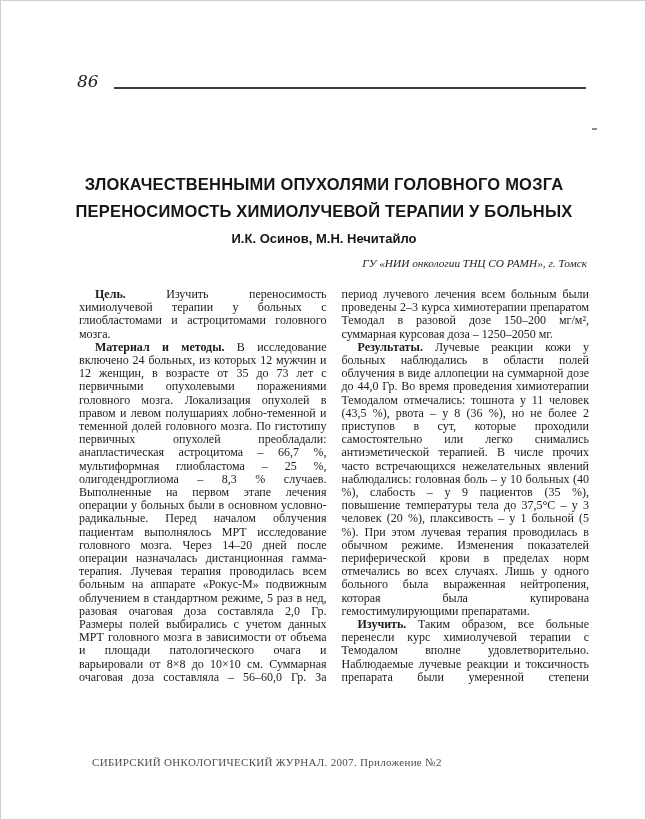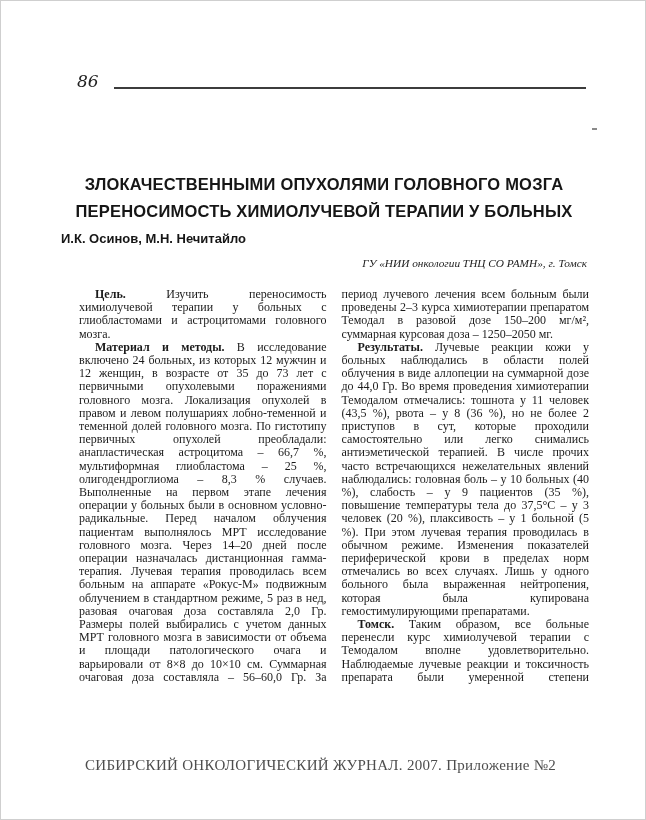--- a/index.html
+++ b/index.html
@@ -39,20 +39,21 @@
     position:absolute;left:60px;top:170px;width:526px;
     text-align:center;
     font-family:"Liberation Sans", sans-serif;
     font-weight:bold;
     font-size:16.5px;line-height:27px;
     letter-spacing:0.2px;
     color:#161616;
   }
   .authors{
     position:absolute;left:60px;top:230px;width:526px;
+    text-align:center;
     font-family:"Liberation Sans", sans-serif;
     font-weight:bold;
     font-size:13px;line-height:1.2;
     color:#161616;
   }
   .affiliation{
     position:absolute;left:60px;top:256px;width:526px;
     text-align:right;
     font:italic 11.3px/1.2 "Liberation Serif", serif;
     color:#222;
@@ -66,22 +67,22 @@
     overflow:hidden;
     text-align:justify;
     font-size:12px;
     line-height:13.2px;
     color:#1b1b1b;
   }
   .para{margin:0;text-indent:16px;}
   .para .lead{font-weight:bold;}
   
   .footer{
-    position:absolute;left:84px;top:755px;
-    font-size:15px;line-height:1.2;
+    position:absolute;left:91px;top:755px;
+    font-size:11px;line-height:1.2;
     letter-spacing:0.3px;
     color:#4d4d4d;
   }
 </style>
 </head>
 <body>
 
 <div class="page">
 
   <div class="page-number">86</div>
@@ -92,18 +93,18 @@
     <div>ЗЛОКАЧЕСТВЕННЫМИ ОПУХОЛЯМИ ГОЛОВНОГО МОЗГА</div>
     <div>ПЕРЕНОСИМОСТЬ ХИМИОЛУЧЕВОЙ ТЕРАПИИ У БОЛЬНЫХ</div>
   </div>
   <div class="authors">И.К. Осинов, М.Н. Нечитайло</div>
   <div class="affiliation">ГУ «НИИ онкологии ТНЦ СО РАМН», г. Томск</div>
 
   <div class="body-columns">
     <p class="para"><b class="lead">Цель.</b><span> Изучить переносимость химиолучевой терапии у больных с глиобластомами и астроцитомами головного мозга.</span></p>
     <p class="para"><b class="lead">Материал и методы.</b><span> В исследование включено 24 больных, из которых 12 мужчин и 12 женщин, в возрасте от 35 до 73 лет с первичными опухолевыми поражениями головного мозга. Локализация опухолей в правом и левом полушариях лобно-теменной и теменной долей головного мозга. По гистотипу первичных опухолей преобладали: анапластическая астроцитома – 66,7 %, мультиформная глиобластома – 25 %, олигодендроглиома – 8,3 % случаев. Выполненные на первом этапе лечения операции у больных были в основном условно-радикальные. Перед началом облучения пациентам выполнялось МРТ исследование головного мозга. Через 14–20 дней после операции назначалась дистанционная гамма-терапия. Лучевая терапия проводилась всем больным на аппарате «Рокус-М» подвижным облучением в стандартном режиме, 5 раз в нед, разовая очаговая доза составляла 2,0 Гр. Размеры полей выбирались с учетом данных МРТ головного мозга в зависимости от объема и площади патологического очага и варьировали от 8×8 до 10×10 см. Суммарная очаговая доза составляла – 56–60,0 Гр. За период лучевого лечения всем больным были проведены 2–3 курса химиотерапии препаратом Темодал в разовой дозе 150–200 мг/м², суммарная курсовая доза – 1250–2050 мг.</span></p>
     <p class="para"><b class="lead">Результаты.</b><span> Лучевые реакции кожи у больных наблюдались в области полей облучения в виде аллопеции на суммарной дозе до 44,0 Гр. Во время проведения химиотерапии Темодалом отмечались: тошнота у 11 человек (43,5 %), рвота – у 8 (36 %), но не более 2 приступов в сут, которые проходили самостоятельно или легко снимались антиэметической терапией. В числе прочих часто встречающихся нежелательных явлений наблюдались: головная боль – у 10 больных (40 %), слабость – у 9 пациентов (35 %), повышение температуры тела до 37,5°C – у 3 человек (20 %), плаксивость – у 1 больной (5 %). При этом лучевая терапия проводилась в обычном режиме. Изменения показателей периферической крови в пределах норм отмечались во всех случаях. Лишь у одного больного была выраженная нейтропения, которая была купирована гемостимулирующими препаратами.</span></p>
-    <p class="para"><b class="lead">Томск.</b><span> Таким образом, все больные перенесли курс химиолучевой терапии с Темодалом вполне удовлетворительно. Наблюдаемые лучевые реакции и токсичность препарата были умеренной степени выраженности и легко купировались назначением симптоматической терапии.</span></p>
+    <p class="para"><b class="lead">Изучить.</b><span> Таким образом, все больные перенесли курс химиолучевой терапии с Темодалом вполне удовлетворительно. Наблюдаемые лучевые реакции и токсичность препарата были умеренной степени выраженности и легко купировались назначением симптоматической терапии.</span></p>
   </div>
 
   <div class="footer">СИБИРСКИЙ ОНКОЛОГИЧЕСКИЙ ЖУРНАЛ. 2007. Приложение №2</div>
 
 </div>
 
 </body></html>

